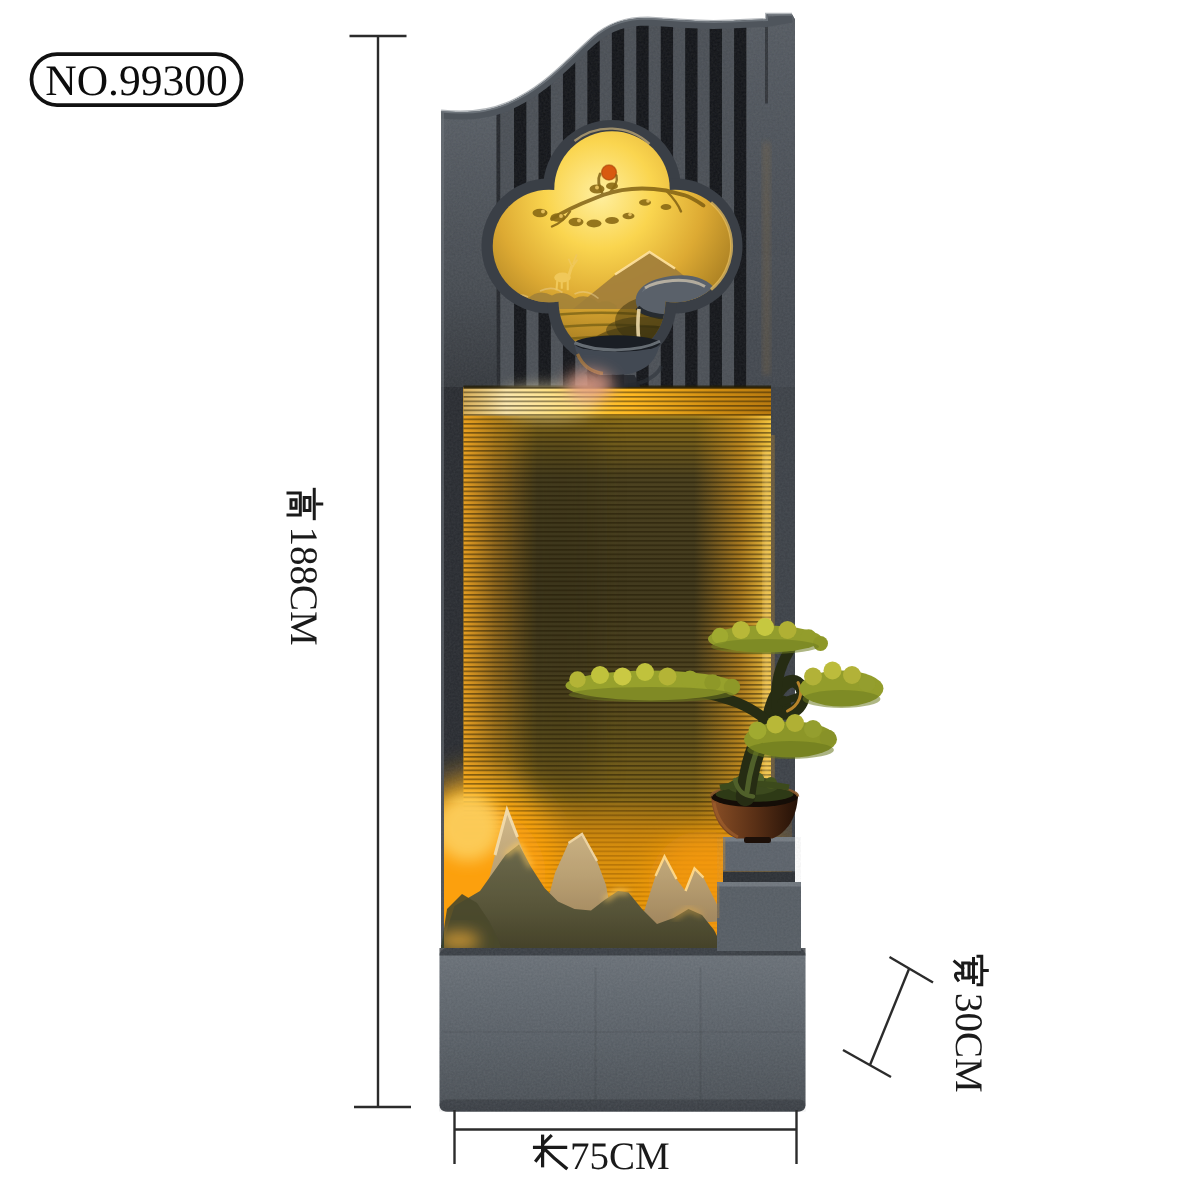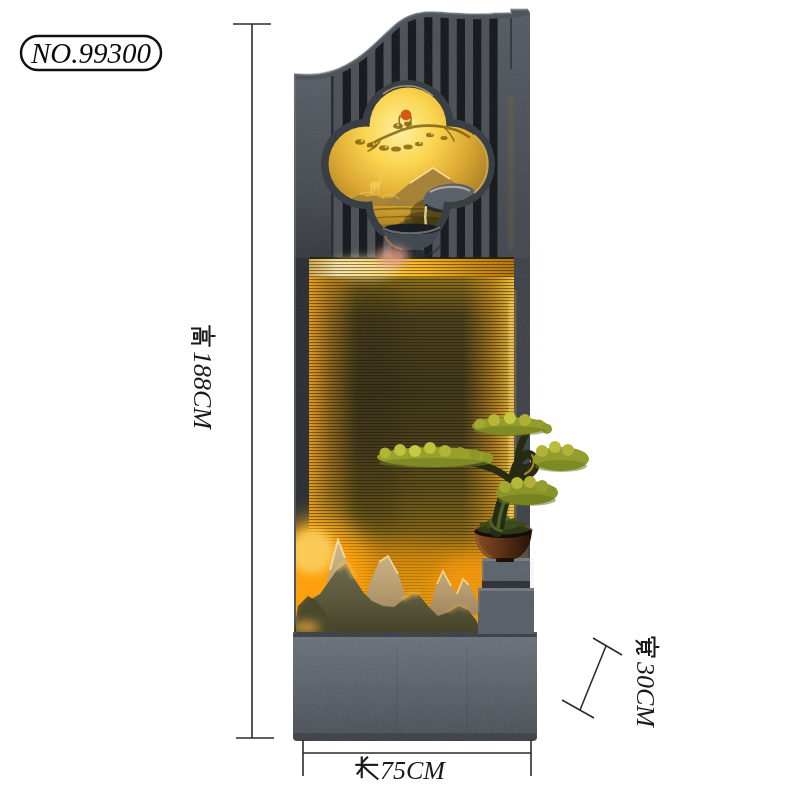--- a/index.html
+++ b/index.html
@@ -1,17 +1,17 @@
 <!DOCTYPE html>
 <html><head>
 <meta charset="utf-8">
 <style>
 html,body{margin:0;padding:0;background:#ffffff;}
 #stage{position:relative;width:800px;height:800px;background:#ffffff;overflow:hidden;
-font-family:"Liberation Serif",serif;font-style:italic;}
+font-family:"Liberation Serif",serif;}
 </style>
 </head>
 <body>
 <div id="stage">
 <svg width="800" height="800" viewBox="0 0 800 800" xmlns="http://www.w3.org/2000/svg">
 <defs>
 <linearGradient id="slabV" x1="0" y1="0" x2="0" y2="1">
  <stop offset="0" stop-color="#5a6067"></stop>
  <stop offset="0.45" stop-color="#41464d"></stop>
  <stop offset="1" stop-color="#34383e"></stop>

